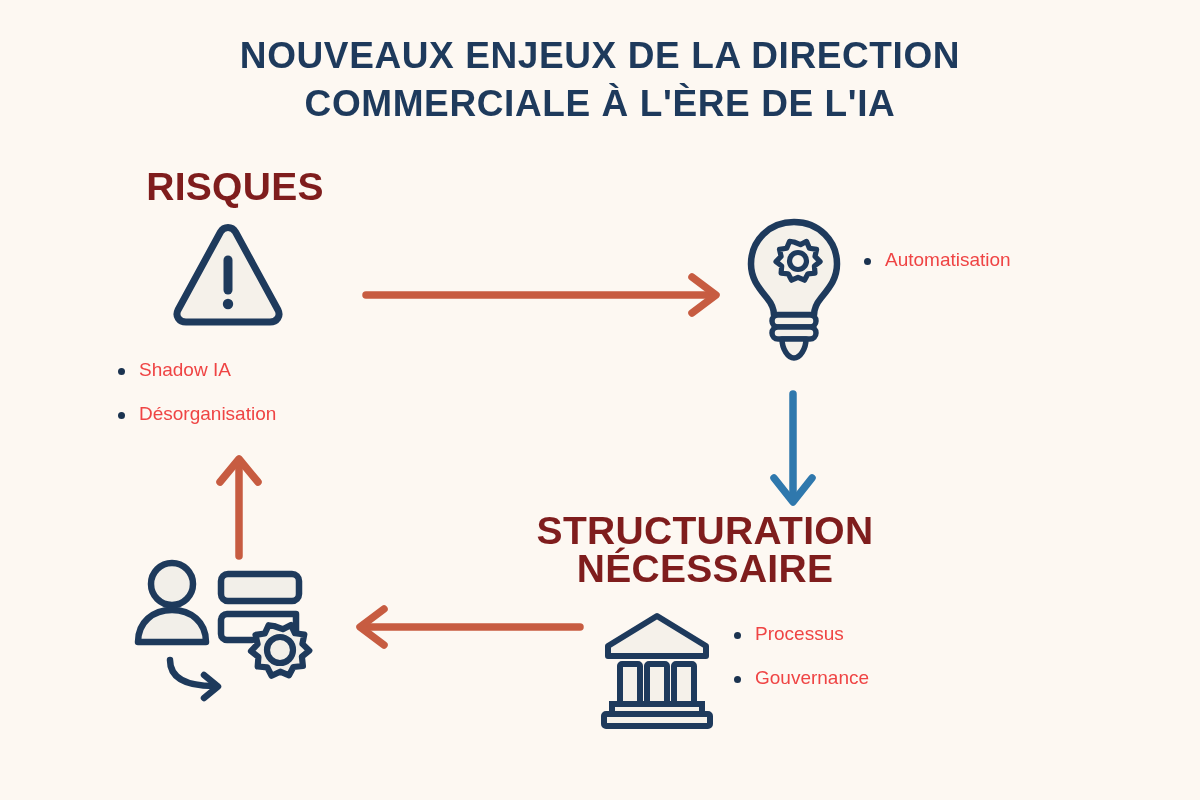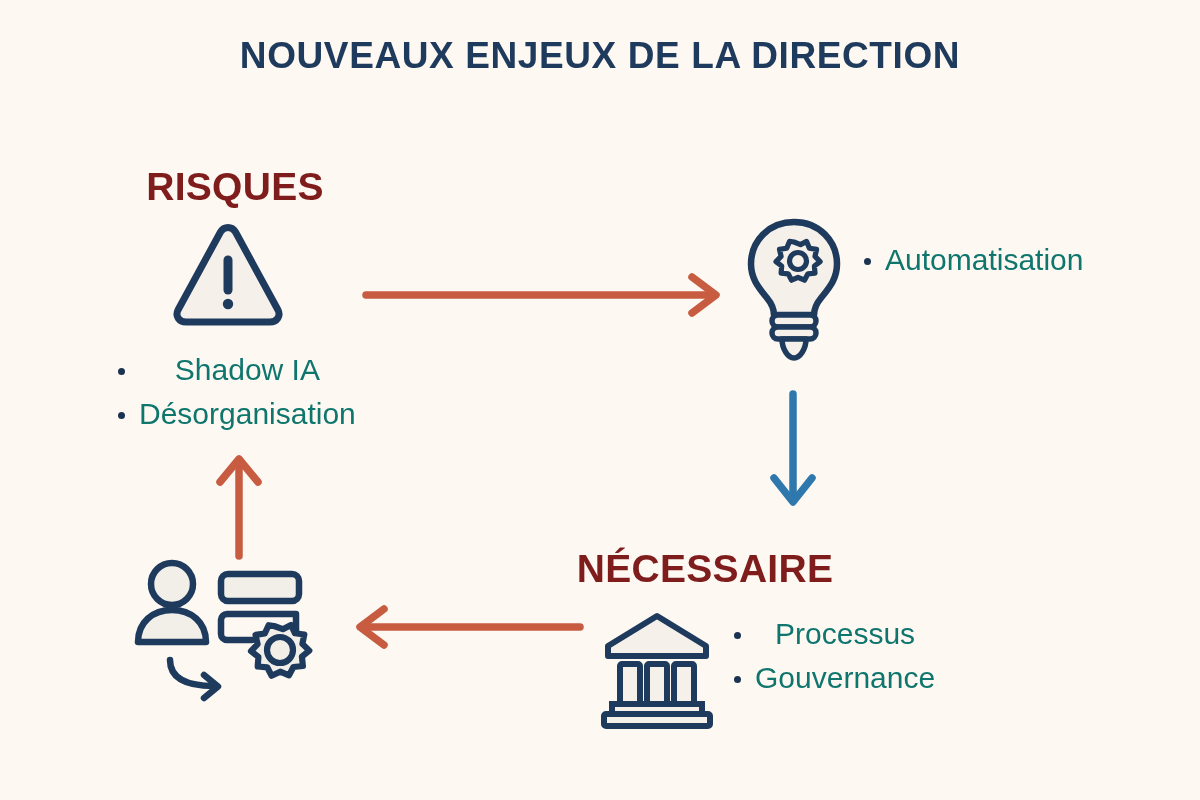--- a/index.html
+++ b/index.html
@@ -46,27 +46,26 @@
     letter-spacing: 0.3px;
     text-align: center;
   }
   #head-risques   { left: 85px;  top: 168px; width: 300px; }
   #head-opps      { left: 740px; top: 168px; width: 400px; }
   #head-struct    { left: 520px; top: 512px; width: 370px; }
 
   
   .bullets {
     position: absolute;
-    color: #0f766e;
-    font-size: 30px;
+    color: #ef4444;
+    font-size: 19px;
     line-height: 44px;
     list-style: none;
     margin: 0;
     padding: 0;
-    text-align: center;
   }
   .bullets li {
     position: relative;
     padding-left: 27px;
     white-space: nowrap;
   }
   .bullets li::before {
     content: "";
     position: absolute;
     left: 6px;
@@ -94,20 +93,21 @@
   #arrow-bottom { left: 348px; top: 604px; }
   #arrow-left   { left: 208px; top: 450px; }
 </style>
 </head>
 <body>
 
 <div id="stage">
 
   <div id="title">
     <span class="tline">NOUVEAUX ENJEUX DE LA DIRECTION</span>
+    <span class="tline">COMMERCIALE À L'ÈRE DE L'IA</span>
   </div>
 
   <div class="sec-head" id="head-risques">RISQUES</div>
 
   <div class="icon" id="icon-warning">
     <svg width="120" height="108" viewBox="0 0 120 108" fill="none">
       <path d="M52.5 10 L10 88 C7 94 11 100 18 100 L102 100 C109 100 113 94 110 88 L67.5 10 C64 4 56 4 52.5 10 Z" stroke="#1e3a5c" stroke-width="7" fill="#f5f1ea" stroke-linejoin="round"></path>
       <path d="M60 38 L60 68" stroke="#1e3a5c" stroke-width="9" stroke-linecap="round"></path>
       <circle cx="60" cy="82" r="5.2" fill="#1e3a5c"></circle>
     </svg>
@@ -130,21 +130,21 @@
       <rect x="30" y="111" width="44" height="12" rx="6" stroke="#1e3a5c" stroke-width="5.5" fill="#f5f1ea"></rect>
       <path d="M40 123 L64 123 C64 133 58 142 52 142 C46 142 40 133 40 123 Z" stroke="#1e3a5c" stroke-width="5.5" fill="#f5f1ea" stroke-linejoin="round"></path>
     </svg>
   </div>
 
   <ul class="bullets" id="bul-opps">
     <li>Automatisation</li>
   </ul>
 
   <div class="sec-head" id="head-struct">
-    <br>
+    <span>STRUCTURATION</span><br>
     <span>NÉCESSAIRE</span>
   </div>
 
   <div class="icon" id="icon-bank">
     <svg width="118" height="122" viewBox="0 0 118 122" fill="none">
 
       <path d="M59 8 L108 38 L108 48 L10 48 L10 38 Z" stroke="#1e3a5c" stroke-width="6" fill="#f5f1ea" stroke-linejoin="round"></path>
 
       <rect x="22" y="56" width="20" height="46" rx="2" stroke="#1e3a5c" stroke-width="6" fill="#f5f1ea"></rect>
       <rect x="49" y="56" width="20" height="46" rx="2" stroke="#1e3a5c" stroke-width="6" fill="#f5f1ea"></rect>

